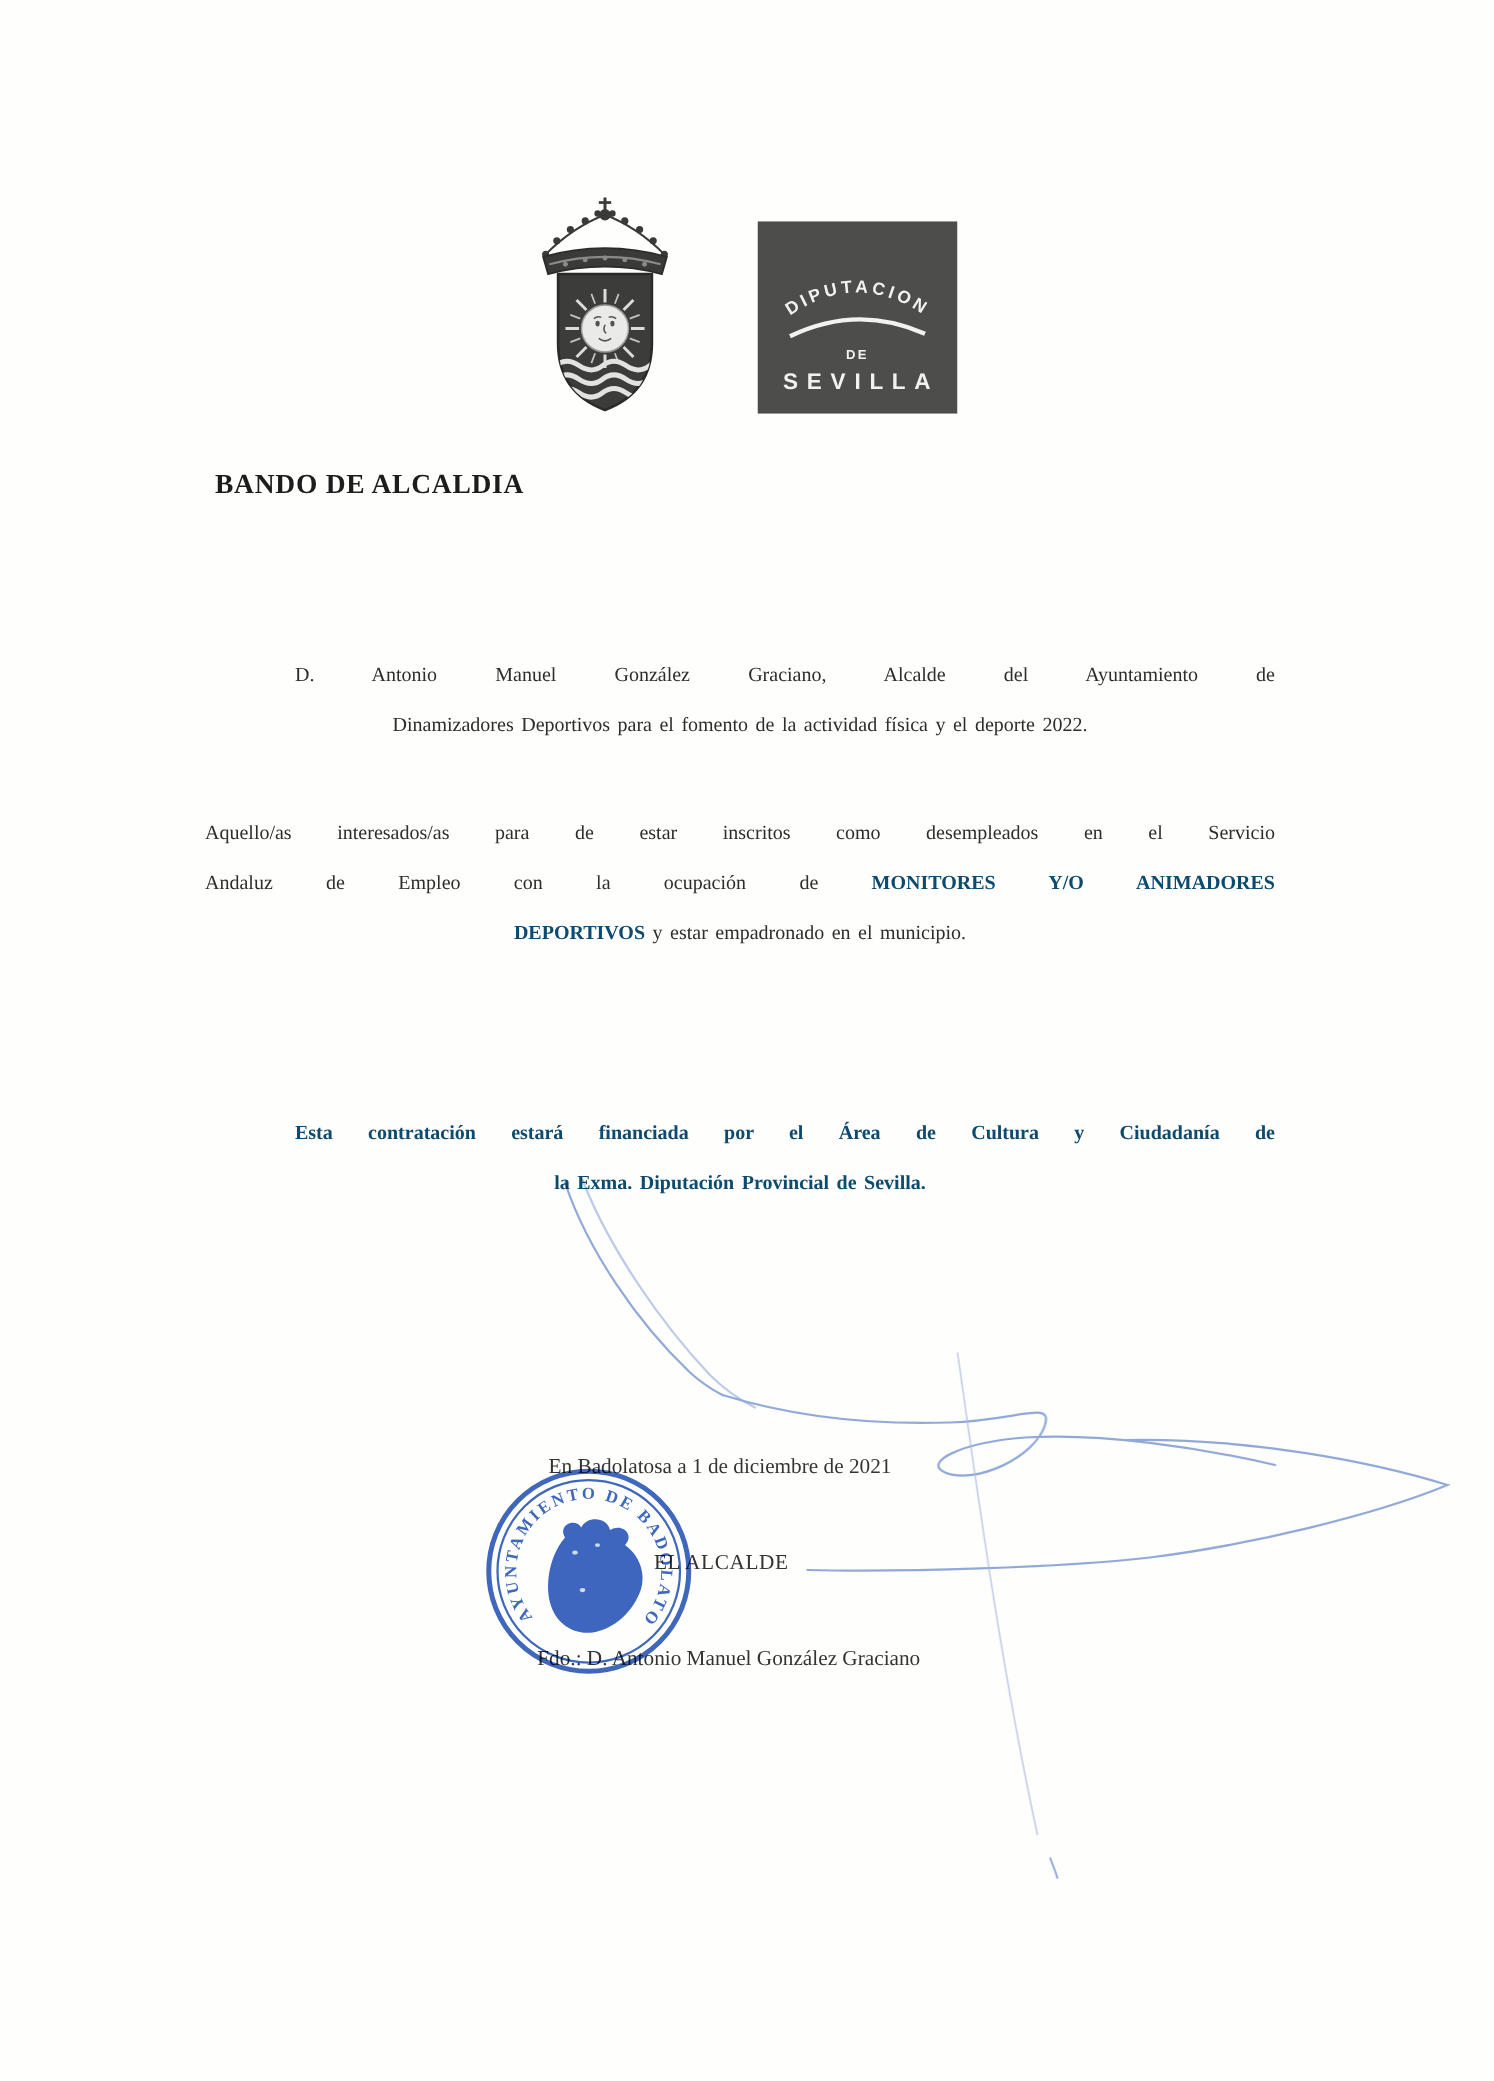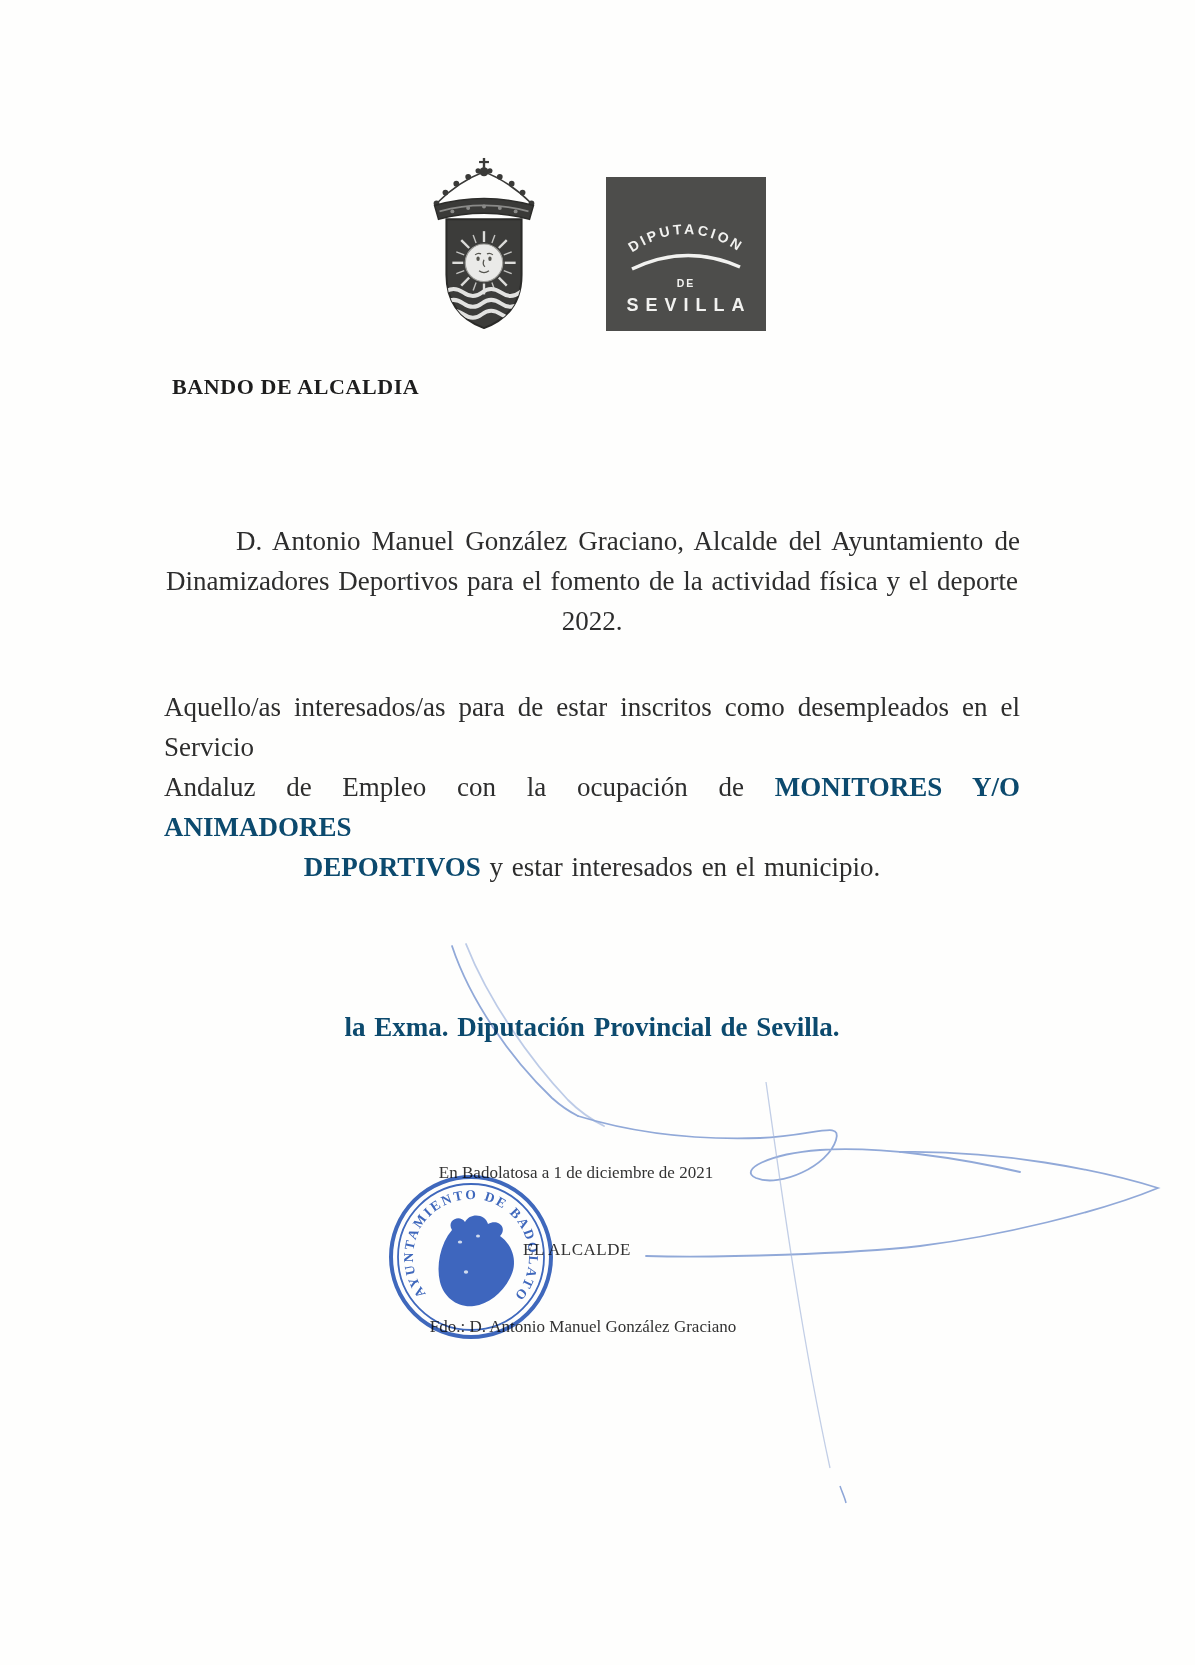--- a/index.html
+++ b/index.html
@@ -9,21 +9,21 @@
   }
   
   #coat{position:absolute;left:420px;top:156px;width:128px;height:178px;}
   #diplogo{position:absolute;left:606px;top:177px;width:160px;height:154px;}
   
   #title{
     position:absolute;left:164px;top:374px;width:856px;text-align:left;
     font-weight:700;font-size:22px;letter-spacing:.6px;color:#1d1d1d;transform:translateX(8px);
   }
   
-  #content{position:absolute;left:164px;top:521px;width:856px;font-size:27px;}
+  #content{position:absolute;left:164px;top:521px;width:856px;font-size:16px;}
   .para{margin:0;}
   .para + .para{margin-top:46px;}
   .para:nth-child(3){margin-top:120px;}
   .doc-line{line-height:40px;}
   .doc-line.stretch{text-align:justify;text-align-last:justify;}
   .doc-line.plain{text-align:center;word-spacing:2px;}
   .doc-line.indent{text-indent:72px;}
   .b{font-weight:700;color:#0c4a6e;}
   
   .sigtext{position:absolute;transform:translateX(-50%);font-size:17px;color:#333;white-space:nowrap;}
@@ -128,23 +128,24 @@
   <div id="title">BANDO DE ALCALDIA</div>
 
   <div id="content">
       <div class="para">
         <div class="doc-line stretch indent"><span>D. Antonio Manuel González Graciano, Alcalde del Ayuntamiento de</span></div>
         <div class="doc-line plain"><span>Dinamizadores Deportivos para el fomento de la actividad física y el deporte 2022.</span></div>
       </div>
       <div class="para">
         <div class="doc-line stretch"><span>Aquello/as interesados/as para de estar inscritos como desempleados en el Servicio</span></div>
         <div class="doc-line stretch"><span>Andaluz de Empleo con la ocupación de </span><span class="b">MONITORES Y/O ANIMADORES</span></div>
-        <div class="doc-line plain"><span class="b">DEPORTIVOS</span><span> y estar interesados en el municipio.</span></div>
+        <div class="doc-line plain"><span class="b">DEPORTIVOS</span><span> y estar empadronado en el municipio.</span></div>
       </div>
       <div class="para">
+        <div class="doc-line stretch indent"><span class="b">Esta contratación estará financiada por el Área de Cultura y Ciudadanía de</span></div>
         <div class="doc-line plain"><span class="b">la Exma. Diputación Provincial de Sevilla.</span></div>
       </div>
     </div>
 
   <div id="dateline" class="sigtext">En Badolatosa a 1 de diciembre de 2021</div>
   <div id="roleline" class="sigtext">EL ALCALDE</div>
   <div id="fdoline" class="sigtext">Fdo.: D. Antonio Manuel González Graciano</div>
 
   <svg id="scribble" viewBox="0 0 1195 1665">
     <g fill="none" stroke="#7f9bd4" stroke-width="1.8" stroke-linecap="round" opacity="0.85">

